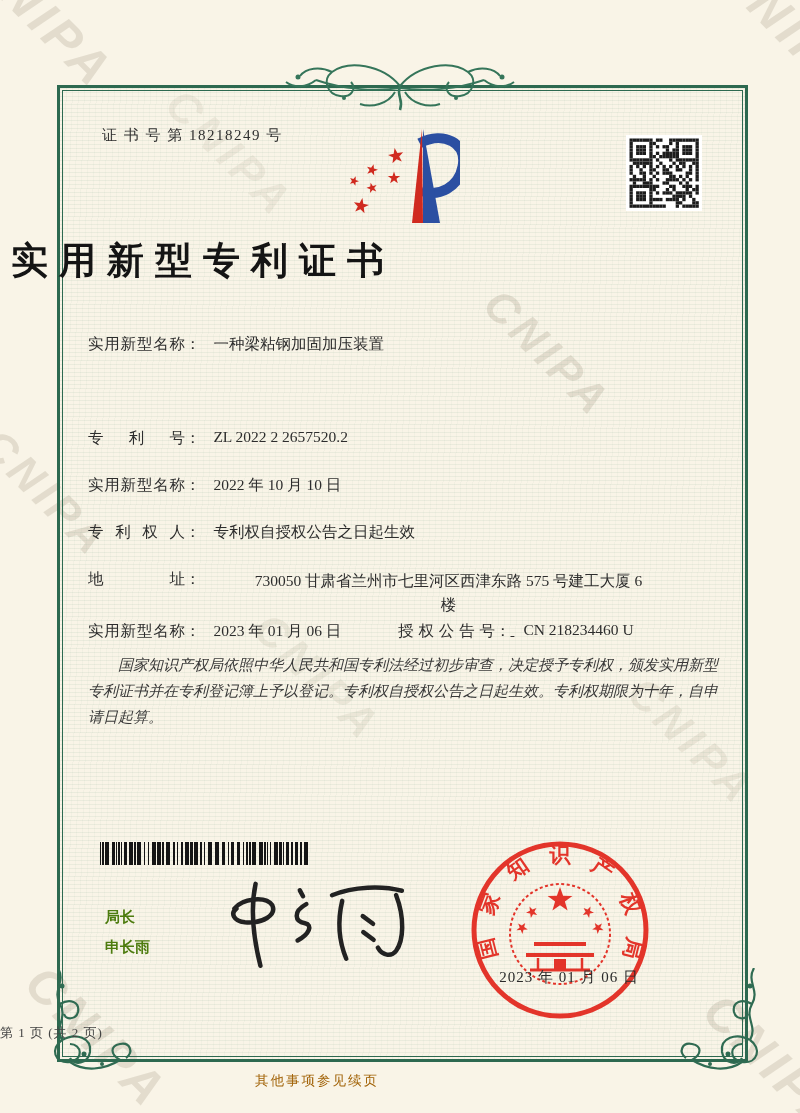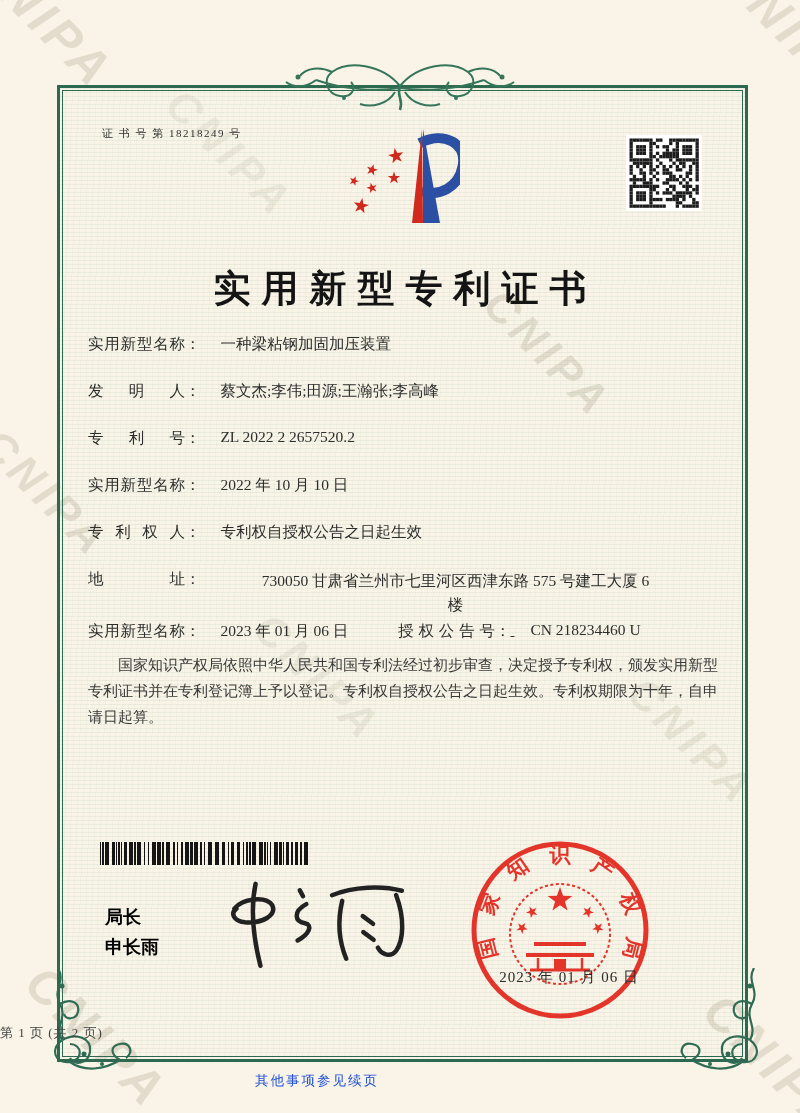--- a/index.html
+++ b/index.html
@@ -30,57 +30,57 @@
            repeating-linear-gradient(180deg, rgba(106,156,128,0.10) 0 1px, rgba(106,156,128,0) 1px 4px),
            repeating-linear-gradient(92deg, rgba(106,156,128,0.05) 0 1px, rgba(106,156,128,0) 1px 6px);}
   .frame-inner{position:absolute;inset:2px;border:1px solid #2d6950;}
 
   .ornament-top{position:absolute;left:270px;top:52px;z-index:4;}
   .corner-fl{position:absolute;z-index:5;}
   .corner-bl{left:40px;top:968px;}
   .corner-br{left:672px;top:968px;transform:scaleX(-1);}
 
   .cert-no{position:absolute;left:102px;top:126px;z-index:6;
-           font-size:11px;letter-spacing:1.5px;color:#2f2f2f;}
+           font-size:15px;letter-spacing:1.5px;color:#2f2f2f;}
 
   .logo{position:absolute;left:330px;top:126px;z-index:6;}
   .qr{position:absolute;left:626px;top:135px;z-index:6;}
 
-  .title{position:absolute;left:0;top:236px;width:800px;text-align:center;z-index:6;
-         font-size:37px;font-weight:700;letter-spacing:11px;color:#141414;text-indent:11px;margin-top:28px;}
+  .title{position:absolute;left:0;top:236px;width:800px;z-index:6;
+         font-size:37px;font-weight:700;letter-spacing:11px;color:#141414;text-indent:11px;}
 
   .frow{position:absolute;left:88px;z-index:6;font-size:15.5px;color:#2d2d2d;
         white-space:nowrap;}
   .flabel{display:inline-block;width:97px;text-align:justify;text-align-last:justify;
           vertical-align:top;}
   .fcolon{display:inline-block;vertical-align:top;}
-  .fvalue{display:inline-block;margin-left:16px;vertical-align:top;}
+  .fvalue{display:inline-block;margin-left:9px;vertical-align:top;}
   .addr{white-space:normal;width:470px;line-height:24px;text-align:center;}
   .grant2{position:absolute;left:310px;top:0;white-space:nowrap;text-decoration:underline;}
 
   .paras{position:absolute;left:88px;top:652px;width:630px;z-index:6;
-         font-size:15px;line-height:26px;color:#383838;text-align:justify;}
+         font-size:15px;line-height:26px;color:#383838;text-align:justify;font-style:italic;}
   .paras p{margin:0;text-indent:2em;}
 
   .barcode{position:absolute;left:100px;top:842px;z-index:6;}
 
   .signer{position:absolute;left:105px;top:902px;z-index:7;
           font-family:"Liberation Sans","DejaVu Sans",sans-serif;
-          font-weight:700;font-size:18px;color:#000000;line-height:30px;}
+          font-weight:700;font-size:15px;color:#4d7c0f;line-height:30px;}
   .signature{position:absolute;left:205px;top:876px;z-index:7;}
 
   .seal{position:absolute;left:468px;top:838px;z-index:6;}
   .seal-date{position:absolute;left:484px;top:968px;width:170px;z-index:8;
              font-size:15px;letter-spacing:1px;color:#2a2a2a;text-align:center;
              white-space:nowrap;}
 
   .page-no{position:absolute;left:0;top:1024px;width:672px;text-align:left;z-index:6;
            font-size:13px;letter-spacing:1px;color:#444;}
   .note{position:absolute;left:0;top:1072px;width:634px;text-align:center;z-index:6;
-        font-size:13.5px;letter-spacing:2px;color:#1d4ed8;}
+        font-size:13.5px;letter-spacing:2px;color:#a16207;}
 </style>
 </head>
 <body>
 
 <div class="page">
 
   <span class="wm big wm1">CNIPA</span>
   <span class="wm big wm2">CNIPA</span>
   <span class="wm wm3">CNIPA</span>
   <span class="wm wm4">CNIPA</span>
@@ -413,24 +413,20 @@
       <rect x="66.2" y="69.5" width="3.3" height="3.3" fill="#1c1c1c"></rect>
       <rect x="69.5" y="69.5" width="3.3" height="3.3" fill="#1c1c1c"></rect>
     </svg>
 
   <div class="title">实用新型专利证书</div>
 
   <div class="frow" style="top:334px">
     <span class="flabel">实用新型名称</span><span class="fcolon">：</span>
     <span class="fvalue">一种梁粘钢加固加压装置</span>
   </div>
-  <div class="frow" style="top:381px">
-    <span class="flabel">发明人</span><span class="fcolon">：</span>
-    <span class="fvalue">蔡文杰;李伟;田源;王瀚张;李高峰</span>
-  </div>
   <div class="frow" style="top:428px">
     <span class="flabel">专利号</span><span class="fcolon">：</span>
     <span class="fvalue">ZL 2022 2 2657520.2</span>
   </div>
   <div class="frow" style="top:475px">
     <span class="flabel">实用新型名称</span><span class="fcolon">：</span>
     <span class="fvalue">2022 年 10 月 10 日</span>
   </div>
   <div class="frow" style="top:522px">
     <span class="flabel">专利权人</span><span class="fcolon">：</span>

